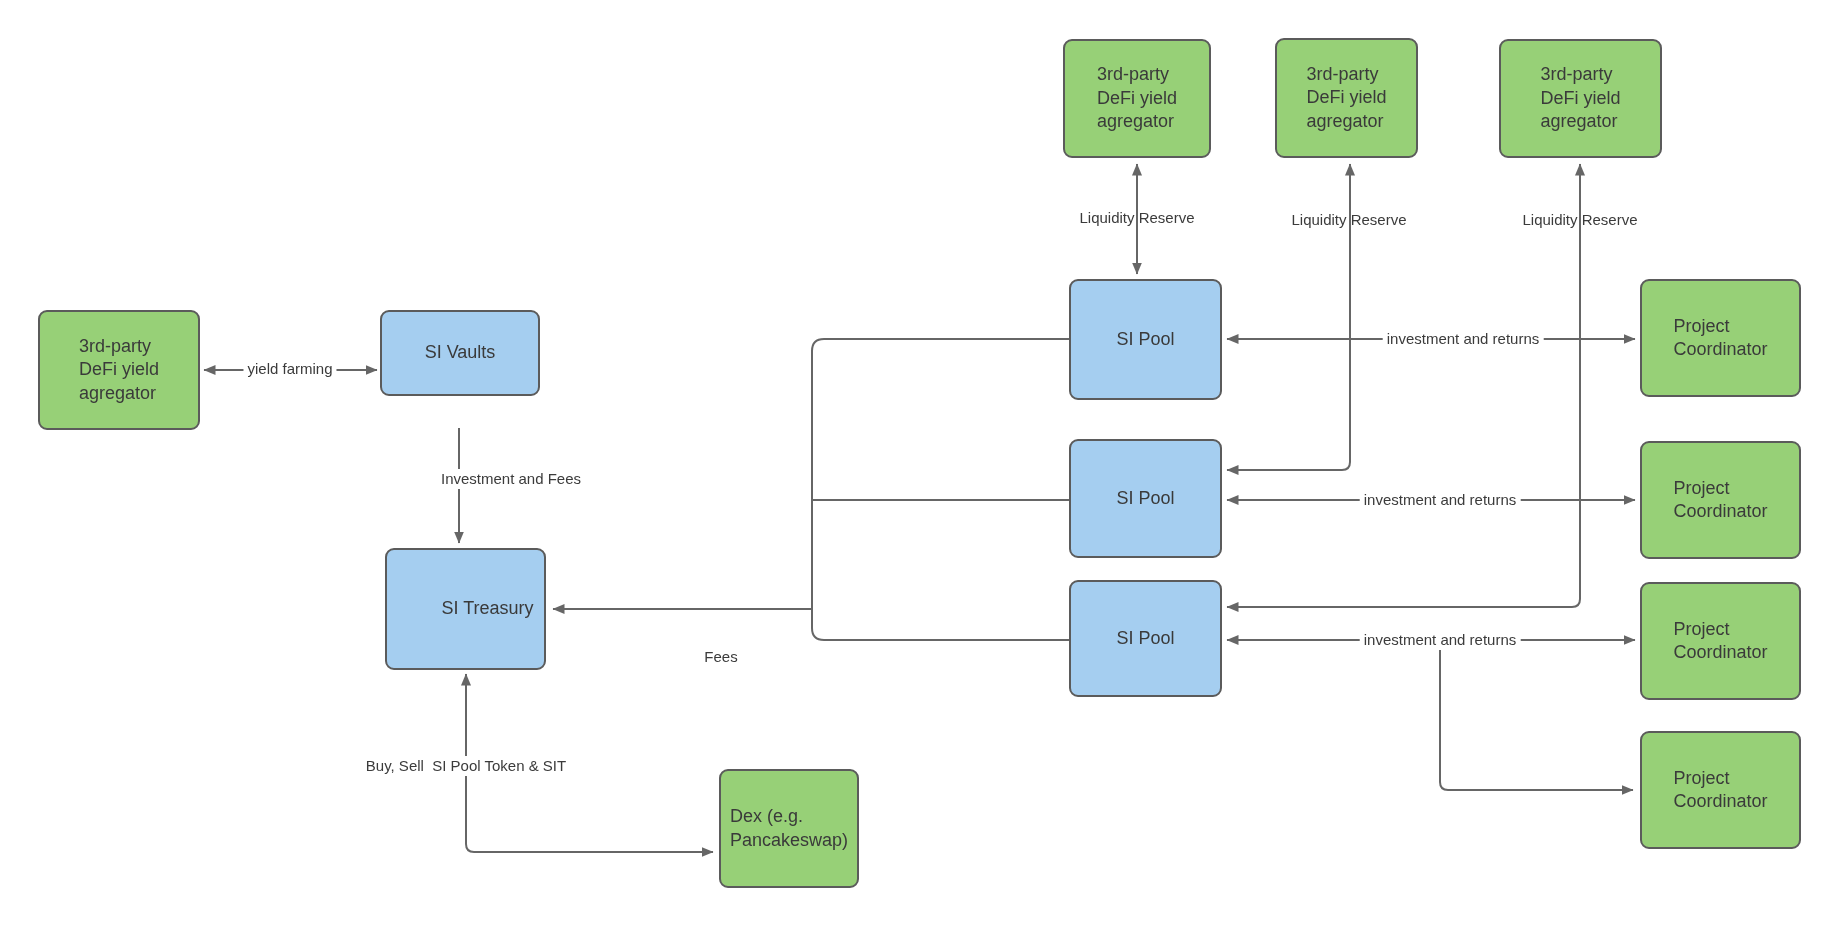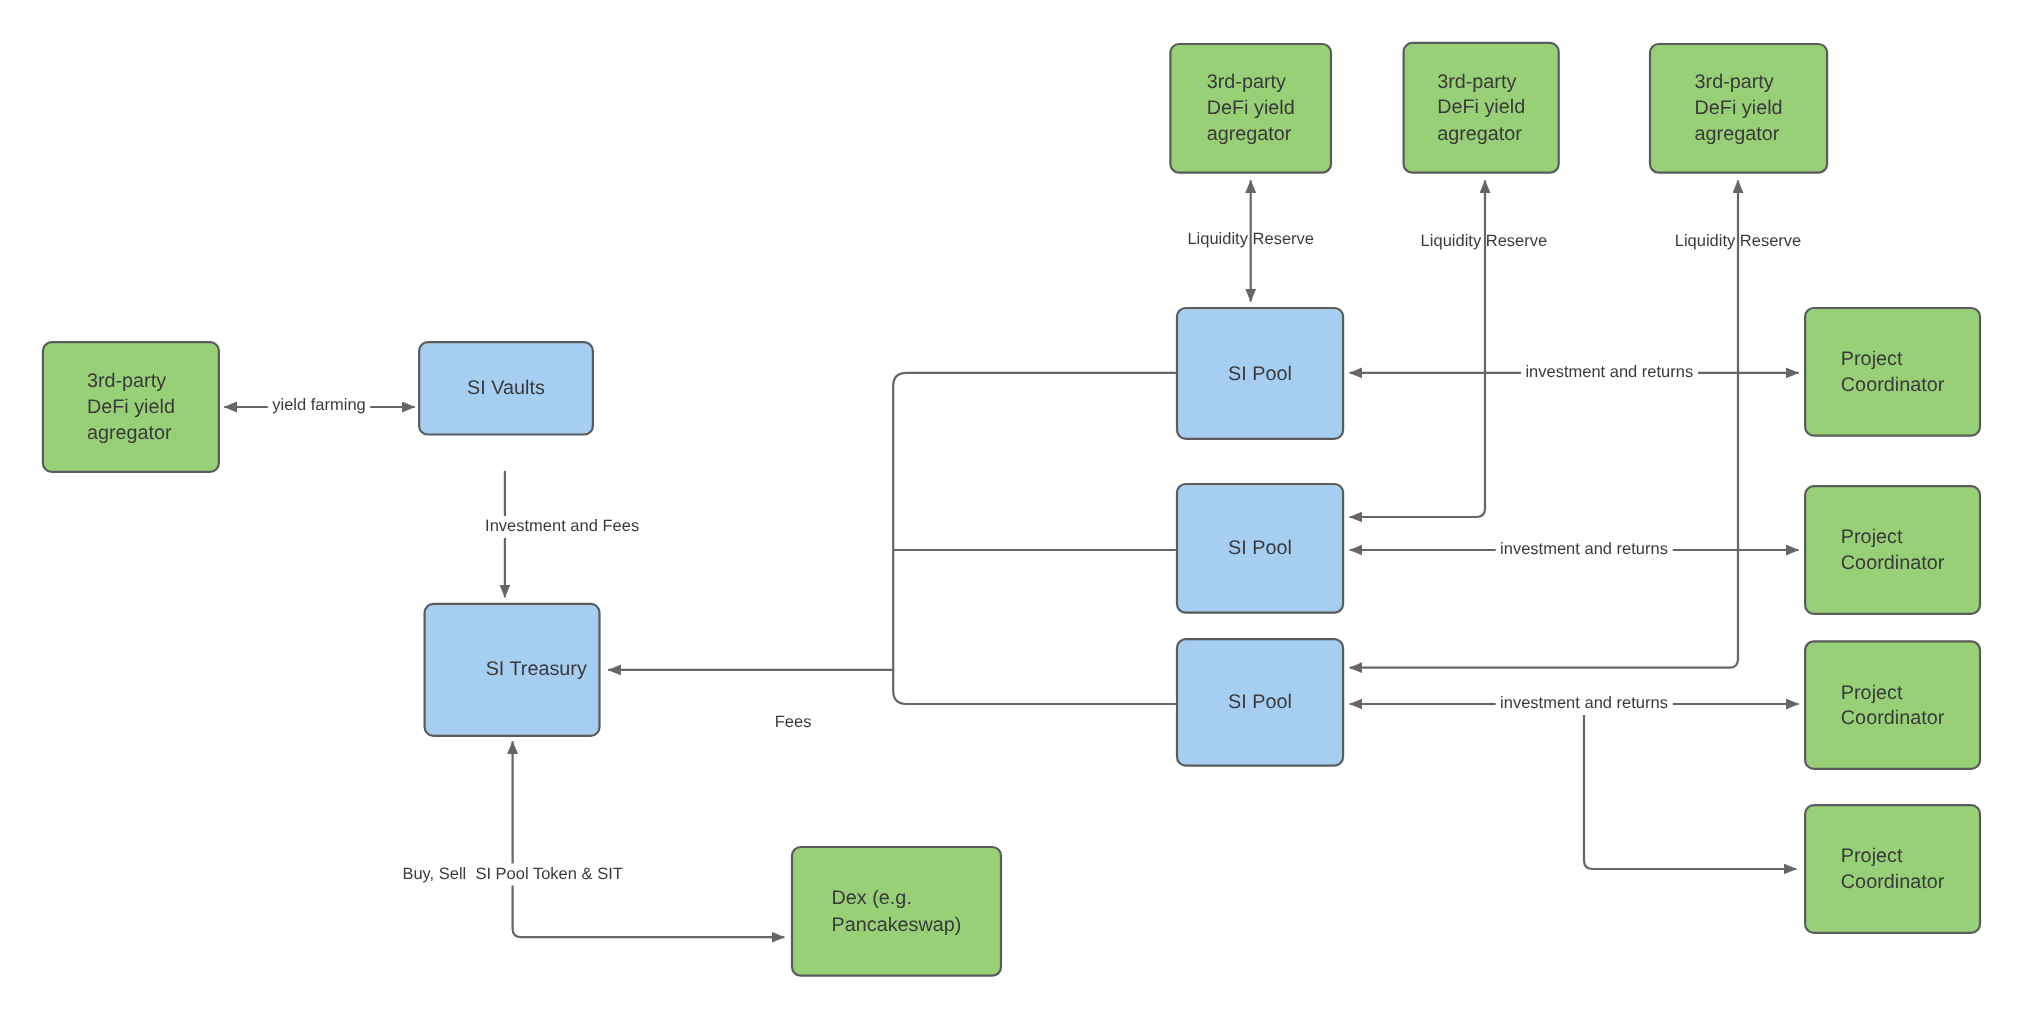--- a/index.html
+++ b/index.html
@@ -95,35 +95,35 @@
 
     <path class="wire" d="M1227,640 L1635,640" marker-start="url(#ah)" marker-end="url(#ah)"></path>
 
     <path class="wire" d="M1440,640 L1440,782 Q1440,790 1448,790 L1633,790" marker-end="url(#ah)"></path>
   </svg>
 
   <div class="labels-layer" id="labels">
       <div class="edge-label bg" style="left: 290px; top: 369px;">yield farming</div>
       <div class="edge-label bg" style="left: 465px; top: 479px; margin-left: 46px;">Investment and Fees</div>
       <div class="edge-label bg" style="left: 721px; top: 609px; margin-top: 48px;">Fees</div>
-      <div class="edge-label bg" style="left: 466px; top: 795px;">Buy, Sell  SI Pool Token &amp; SIT</div>
+      <div class="edge-label bg" style="left: 466px; top: 766px;">Buy, Sell  SI Pool Token &amp; SIT</div>
       <div class="edge-label" style="left: 1137px; top: 218px;">Liquidity Reserve</div>
       <div class="edge-label" style="left: 1349px; top: 220px;">Liquidity Reserve</div>
       <div class="edge-label" style="left: 1580px; top: 220px;">Liquidity Reserve</div>
       <div class="edge-label bg" style="left: 1463px; top: 339px;">investment and returns</div>
       <div class="edge-label bg" style="left: 1440px; top: 500px;">investment and returns</div>
       <div class="edge-label bg" style="left: 1440px; top: 640px;">investment and returns</div>
     </div>
   <div class="nodes-layer" id="nodes">
       <div class="node green" style="left: 38px; top: 310px; width: 162px; height: 120px;">3rd-party
 DeFi yield
 agregator</div>
       <div class="node blue" style="left: 380px; top: 310px; width: 160px; height: 86px;">SI Vaults</div>
       <div class="node blue" style="left: 385px; top: 548px; width: 161px; height: 122px; padding-left: 48px;">SI Treasury</div>
-      <div class="node green" style="left: 719px; top: 769px; width: 192px; height: 119px;">Dex (e.g.
+      <div class="node green" style="left: 719px; top: 769px; width: 140px; height: 119px;">Dex (e.g.
 Pancakeswap)</div>
       <div class="node green" style="left: 1063px; top: 39px; width: 148px; height: 119px;">3rd-party
 DeFi yield
 agregator</div>
       <div class="node green" style="left: 1275px; top: 38px; width: 143px; height: 120px;">3rd-party
 DeFi yield
 agregator</div>
       <div class="node green" style="left: 1499px; top: 39px; width: 163px; height: 119px;">3rd-party
 DeFi yield
 agregator</div>

